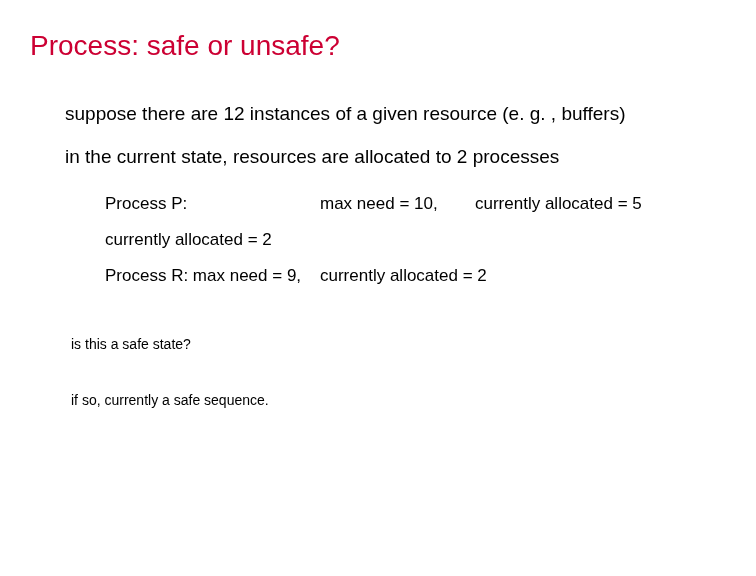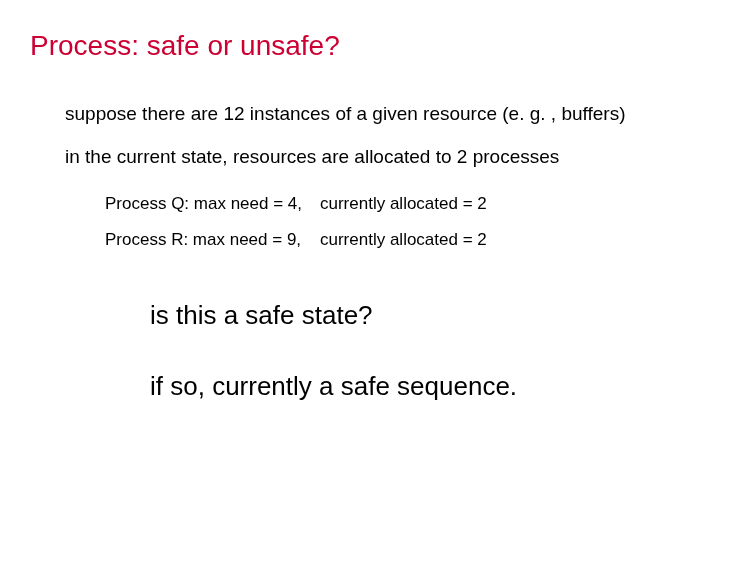--- a/index.html
+++ b/index.html
@@ -42,37 +42,41 @@
     width: 215px;
   }
   .col2 {
     width: 155px;
   }
   .col3 {
     flex: 1;
   }
   .question {
     color: #000000;
-    font-size: 26px;
-    margin-left: 120px;
+    font-size: 14px;
+    margin-left: 41px;
     margin-bottom: 40px;
   }
 </style>
 </head>
 <body>
 
 <h1 class="title">Process: safe or unsafe?</h1>
 
 <p class="body-text">suppose there are 12 instances of a given resource (e. g. , buffers)</p>
 
 <p class="body-text">in the current state, resources are allocated to 2 processes</p>
 
 <div class="process-block">
   <div class="process-row">
-    <span class="col1">Process Q: max need = 4,</span>
+    <span class="col1">Process P:</span>
+    <span class="col2">max need = 10,</span>
+    <span class="col3">currently allocated = 5</span>
+  </div>
+  <div class="process-row">
     <span>currently allocated = 2</span>
   </div>
   <div class="process-row">
     <span class="col1">Process R: max need = 9,</span>
     <span>currently allocated = 2</span>
   </div>
 </div>
 
 <p class="question">is this a safe state?</p>
 

